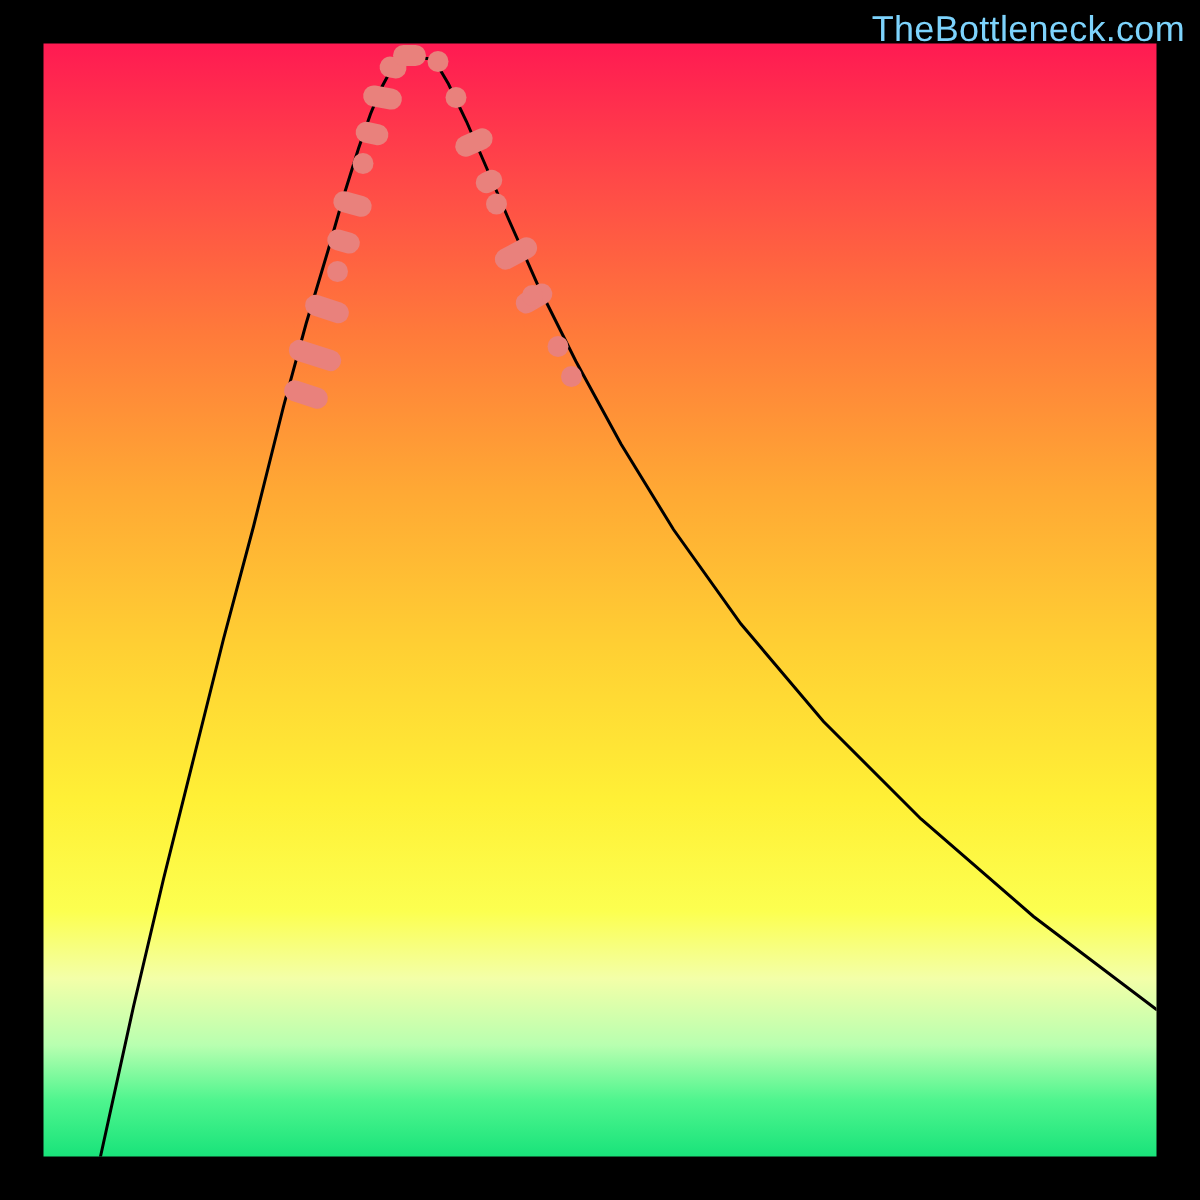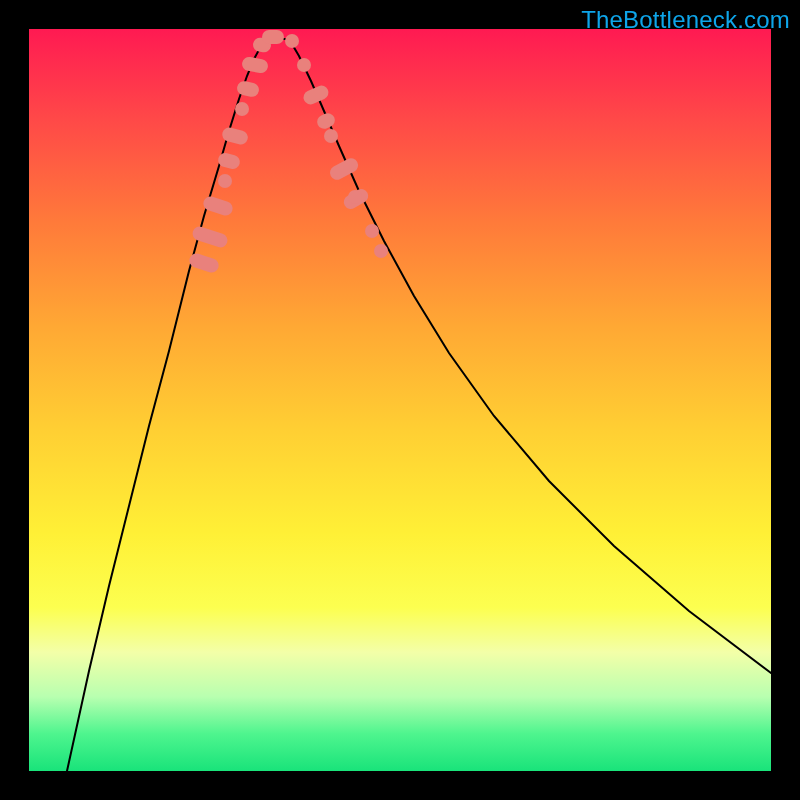--- a/index.html
+++ b/index.html
@@ -27,21 +27,21 @@
       #fcff50 78%,
       #f3ffa8 84%,
       #b8ffb0 90%,
       #4ef58e 95%,
       #19e37a 100%);
   }
   .watermark {
     position: absolute;
     top: 6px;
     right: 10px;
-    color: #0ea5e9;
+    color: #7dd3fc;
     font-size: 24px;
     font-weight: 500;
     letter-spacing: 0.2px;
     user-select: none;
   }
   svg.overlay {
     position: absolute;
     left: 29px;
     top: 29px;
     width: 742px;

